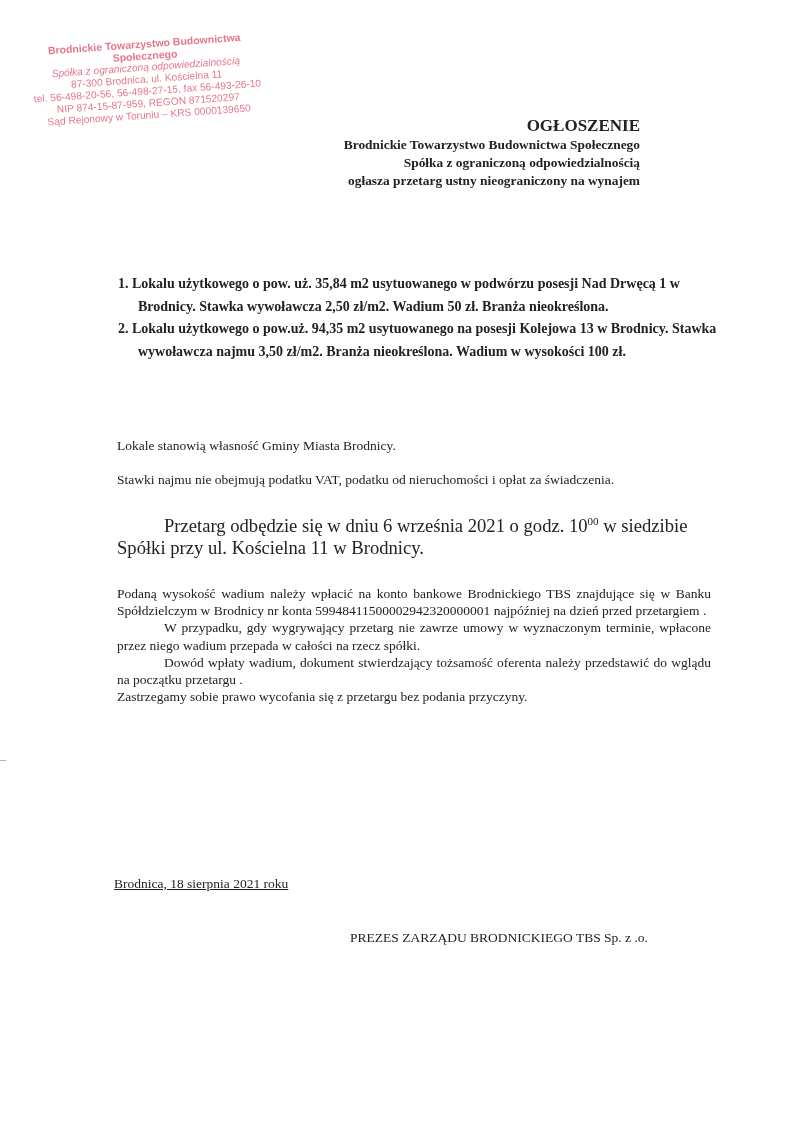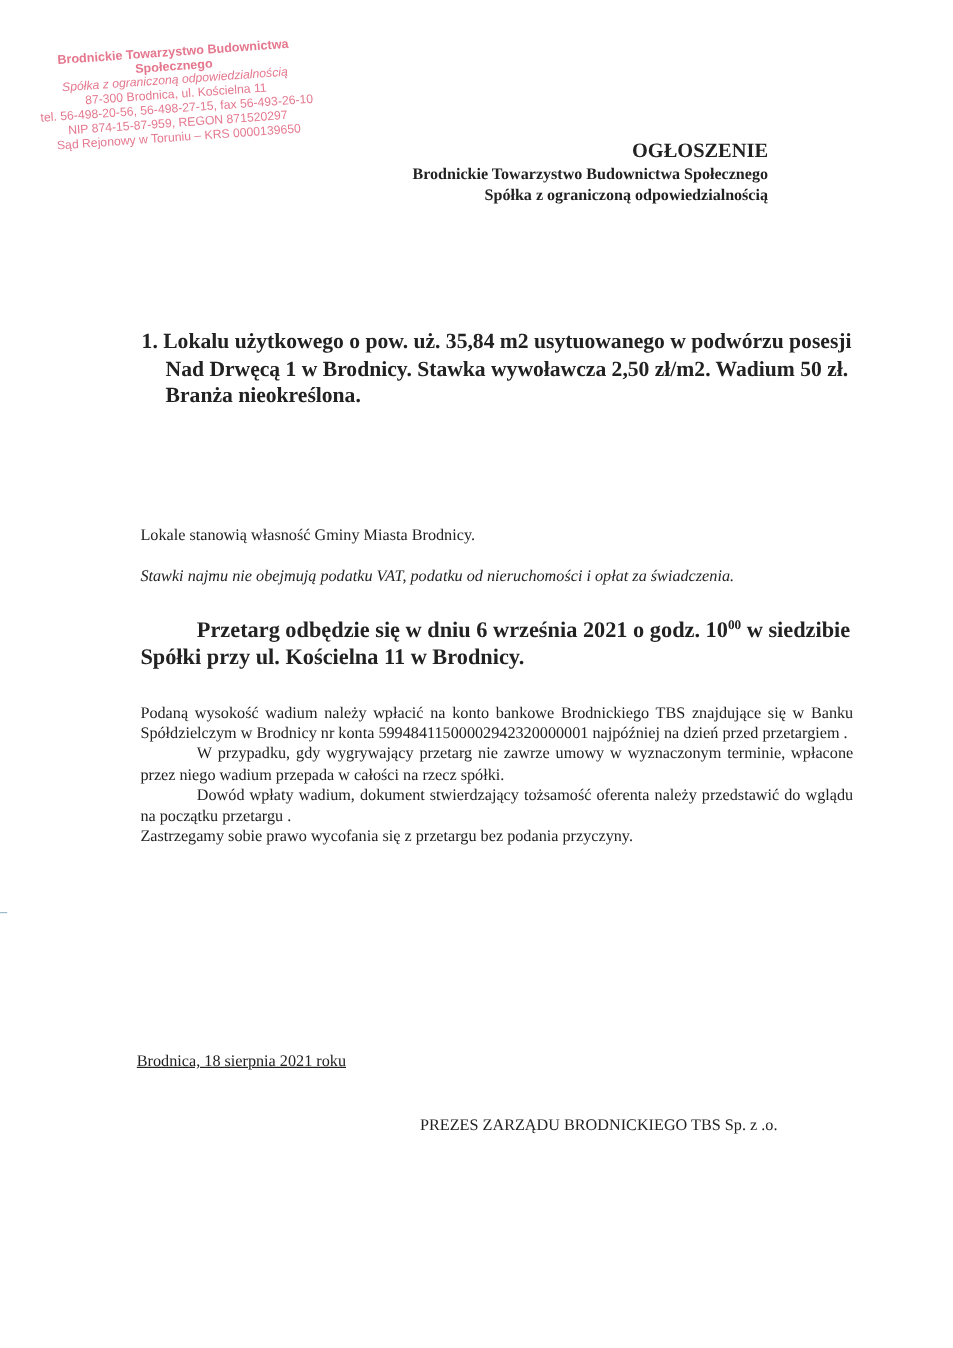--- a/index.html
+++ b/index.html
@@ -11,26 +11,26 @@
       position: absolute; left: 24px; top: 46px; width: 240px;
       transform: rotate(-4deg); transform-origin: left top;
       color: #e0607a; font-family: "Liberation Sans", "DejaVu Sans", sans-serif;
       font-size: 10.2px; line-height: 12px; text-align: center; opacity: 0.85;
     }
     .stamp .l1 { font-weight: bold; font-size: 10.5px; }
     .stamp .l2 { font-style: italic; }
     .header { position: absolute; left: 200px; top: 116px; width: 440px; text-align: right; }
     .header .t { font-size: 17px; font-weight: bold; line-height: 20px; }
     .header .s { font-size: 13.4px; font-weight: bold; line-height: 18px; }
-    .items { position: absolute; left: 118px; top: 273px; width: 600px; font-weight: bold; font-size: 18px; line-height: 22.5px; }
+    .items { position: absolute; left: 118px; top: 273px; width: 600px; font-weight: bold; font-size: 14px; line-height: 22.5px; }
     .item { padding-left: 20px; text-indent: -20px; }
     .p { position: absolute; font-size: 13.5px; line-height: 17px; }
     .p1 { left: 117px; top: 437px; }
-    .p2 { left: 117px; top: 471px; font-style: italic; }
-    .big { position: absolute; left: 117px; top: 510px; width: 600px; font-weight: bold; font-size: 18.6px; line-height: 22px; }
+    .p2 { left: 117px; top: 471px; }
+    .big { position: absolute; left: 117px; top: 510px; width: 600px; font-weight: normal; font-size: 18.6px; line-height: 22px; }
     .big .ind { padding-left: 47px; }
     .big sup { font-size: 11px; }
     .body { position: absolute; left: 117px; top: 585px; width: 594px; font-size: 13.5px; line-height: 17.2px; text-align: justify; }
     .body .ind { text-indent: 47px; }
     .body sup { font-size: 8px; }
     .place { position: absolute; left: 114px; top: 876px; font-size: 13.5px; text-decoration: underline; }
     .sign { position: absolute; left: 350px; top: 930px; font-size: 13.5px; text-align: right; }
     .artifact { position: absolute; left: 0; top: 760px; width: 6px; height: 1px; background: #9bc; }
   </style>
 </head>
@@ -42,26 +42,31 @@
   <div>87-300 Brodnica, ul. Kościelna 11</div>
   <div>tel. 56-498-20-56, 56-498-27-15, fax 56-493-26-10</div>
   <div>NIP 874-15-87-959, REGON 871520297</div>
   <div>Sąd Rejonowy w Toruniu – KRS 0000139650</div>
 </div>
 
 <div class="header">
   <div class="t">OGŁOSZENIE</div>
   <div class="s">Brodnickie Towarzystwo Budownictwa Społecznego</div>
   <div class="s">Spółka z ograniczoną odpowiedzialnością</div>
+  <div class="s">ogłasza przetarg ustny nieograniczony na wynajem</div>
 </div>
 
 <div class="items">
   <div class="item">
     <span>1.</span>
     <span>Lokalu użytkowego o pow. uż. 35,84 m2 usytuowanego w podwórzu posesji Nad Drwęcą 1 w Brodnicy. Stawka wywoławcza 2,50 zł/m2. Wadium 50 zł. Branża nieokreślona.</span>
+  </div>
+  <div class="item">
+    <span>2.</span>
+    <span>Lokalu użytkowego o pow.uż. 94,35 m2 usytuowanego na posesji Kolejowa 13 w Brodnicy. Stawka wywoławcza najmu 3,50 zł/m2. Branża nieokreślona. Wadium w wysokości 100 zł.</span>
   </div>
 </div>
 
 <div class="p p1">Lokale stanowią własność Gminy Miasta Brodnicy.</div>
 <div class="p p2">Stawki najmu nie obejmują podatku VAT, podatku od nieruchomości i opłat za świadczenia.</div>
 
 <div class="big">
   <span class="ind"></span><span>Przetarg odbędzie się w dniu  6 września 2021 o godz. 10</span><sup>00</sup><span>  w siedzibie Spółki przy ul. Kościelna 11 w Brodnicy.</span>
 </div>
 

